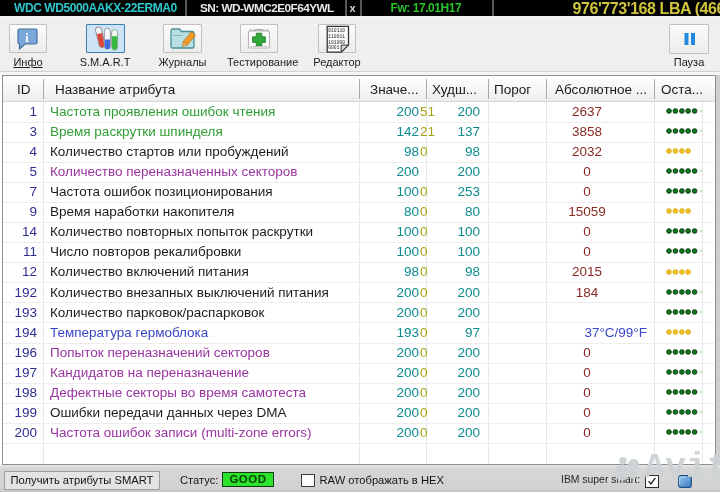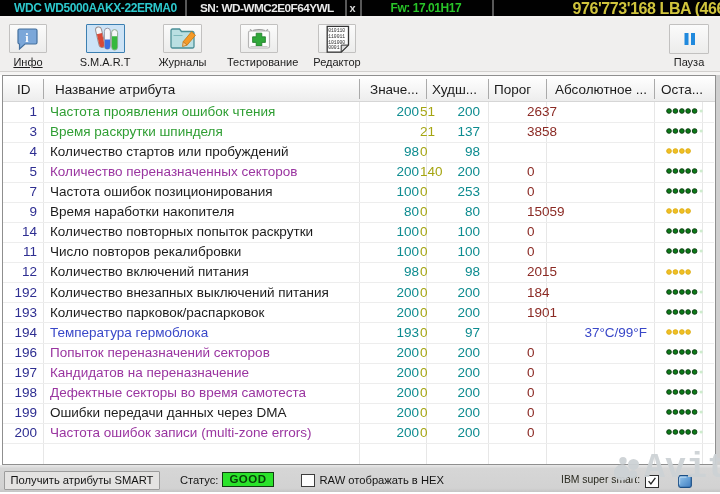--- a/index.html
+++ b/index.html
@@ -36,21 +36,21 @@
 .hvl { position:absolute; top:3px; height:20px; width:1px; background:#aaaaaa; }
 .vl { position:absolute; top:26px; bottom:0; width:1px; background:#e7e7e7; }
 .hl { position:absolute; left:0; width:711px; height:1px; background:#ededed; }
 .row { position:absolute; left:0; width:711px; height:20px; font-size:13.5px; }
 .row span { position:absolute; top:2.2px; white-space:nowrap; }
 .cid { left:0; width:34px; text-align:right; color:#2e2e91; }
 .nm  { left:47px; }
 .ng { color:#2f9e33; } .np { color:#9a35a0; } .nb { color:#3947c8; } .nk { color:#1c1c1c; }
 .val { color:#0c8b8f; text-align:right; }
 .olv { color:#a5a512; }
-.vm  { color:#8b2a24; text-align:left; }
+.vm  { color:#8b2a24; text-align:center; }
 .vb  { color:#3947c8; text-align:right; }
 .v1 { left:296px; width:120px; }
 .v2 { left:357px; width:120px; }
 .v3 { left:417px; width:120px; }
 .v4 { left:524px; width:120px; }
 .dots { position:absolute; left:662px; }
 
 
 #sbar { position:absolute; left:0; top:464.5px; width:720px; height:29.5px;
   background:linear-gradient(#e8e8e8 0%, #d6d6d6 12%, #d2d2d2 80%, #c3c3c3 95%, #a8a8a8 100%); }
@@ -203,51 +203,52 @@
         <circle cx="4.0" cy="10" r="2.35" fill="#0c7a18" stroke="#06380b" stroke-width="0.9"></circle>
         <circle cx="10.4" cy="10" r="2.35" fill="#0c7a18" stroke="#06380b" stroke-width="0.9"></circle>
         <circle cx="16.9" cy="10" r="2.35" fill="#0c7a18" stroke="#06380b" stroke-width="0.9"></circle>
         <circle cx="23.1" cy="10" r="2.35" fill="#0c7a18" stroke="#06380b" stroke-width="0.9"></circle>
         <circle cx="29.6" cy="10" r="2.35" fill="#0c7a18" stroke="#06380b" stroke-width="0.9"></circle>
         <circle cx="36.2" cy="10" r="1.6" fill="#cdeccd"></circle>
       </svg>
 <div class="row" style="top:45.68px">
  <span class="cid">3</span>
         <span class="nm ng">Время раскрутки шпинделя</span>
+ <span class="val v1">142</span>
         <span class="val v2">137</span>
         <span class="olv v3">21</span>
         <span class="vm v4">3858</span>
 </div>
 <svg class="dots" style="top:44.98px" width="42" height="20" viewBox="0 0 42 20">
         <circle cx="4.0" cy="10" r="2.35" fill="#0c7a18" stroke="#06380b" stroke-width="0.9"></circle>
         <circle cx="10.4" cy="10" r="2.35" fill="#0c7a18" stroke="#06380b" stroke-width="0.9"></circle>
         <circle cx="16.9" cy="10" r="2.35" fill="#0c7a18" stroke="#06380b" stroke-width="0.9"></circle>
         <circle cx="23.1" cy="10" r="2.35" fill="#0c7a18" stroke="#06380b" stroke-width="0.9"></circle>
         <circle cx="29.6" cy="10" r="2.35" fill="#0c7a18" stroke="#06380b" stroke-width="0.9"></circle>
         <circle cx="36.2" cy="10" r="1.6" fill="#cdeccd"></circle>
       </svg>
 <div class="row" style="top:65.76px">
  <span class="cid">4</span>
         <span class="nm nk">Количество стартов или пробуждений</span>
  <span class="val v1">98</span>
         <span class="val v2">98</span>
         <span class="olv v3">0</span>
+        <span class="vm v4">2032</span>
 </div>
 <svg class="dots" style="top:65.06px" width="42" height="20" viewBox="0 0 42 20">
         <circle cx="4.0" cy="10" r="2.35" fill="#f0bf24" stroke="#ddab10" stroke-width="0.9"></circle>
         <circle cx="10.4" cy="10" r="2.35" fill="#f0bf24" stroke="#ddab10" stroke-width="0.9"></circle>
         <circle cx="16.9" cy="10" r="2.35" fill="#f0bf24" stroke="#ddab10" stroke-width="0.9"></circle>
         <circle cx="23.1" cy="10" r="2.35" fill="#f0bf24" stroke="#ddab10" stroke-width="0.9"></circle>
       </svg>
 <div class="row" style="top:85.84px">
  <span class="cid">5</span>
         <span class="nm np">Количество переназначенных секторов</span>
  <span class="val v1">200</span>
         <span class="val v2">200</span>
-        <span class="olv v3">140</span>
         <span class="vm v4">0</span>
 </div>
 <svg class="dots" style="top:85.14px" width="42" height="20" viewBox="0 0 42 20">
         <circle cx="4.0" cy="10" r="2.35" fill="#0c7a18" stroke="#06380b" stroke-width="0.9"></circle>
         <circle cx="10.4" cy="10" r="2.35" fill="#0c7a18" stroke="#06380b" stroke-width="0.9"></circle>
         <circle cx="16.9" cy="10" r="2.35" fill="#0c7a18" stroke="#06380b" stroke-width="0.9"></circle>
         <circle cx="23.1" cy="10" r="2.35" fill="#0c7a18" stroke="#06380b" stroke-width="0.9"></circle>
         <circle cx="29.6" cy="10" r="2.35" fill="#0c7a18" stroke="#06380b" stroke-width="0.9"></circle>
         <circle cx="36.2" cy="10" r="1.6" fill="#cdeccd"></circle>
       </svg>
@@ -342,21 +343,20 @@
         <circle cx="23.1" cy="10" r="2.35" fill="#0c7a18" stroke="#06380b" stroke-width="0.9"></circle>
         <circle cx="29.6" cy="10" r="2.35" fill="#0c7a18" stroke="#06380b" stroke-width="0.9"></circle>
         <circle cx="36.2" cy="10" r="1.6" fill="#cdeccd"></circle>
       </svg>
 <div class="row" style="top:226.40px">
  <span class="cid">193</span>
         <span class="nm nk">Количество парковок/распарковок</span>
  <span class="val v1">200</span>
         <span class="val v2">200</span>
         <span class="olv v3">0</span>
-        <span class="vm v4">1901</span>
 </div>
 <svg class="dots" style="top:225.70px" width="42" height="20" viewBox="0 0 42 20">
         <circle cx="4.0" cy="10" r="2.35" fill="#0c7a18" stroke="#06380b" stroke-width="0.9"></circle>
         <circle cx="10.4" cy="10" r="2.35" fill="#0c7a18" stroke="#06380b" stroke-width="0.9"></circle>
         <circle cx="16.9" cy="10" r="2.35" fill="#0c7a18" stroke="#06380b" stroke-width="0.9"></circle>
         <circle cx="23.1" cy="10" r="2.35" fill="#0c7a18" stroke="#06380b" stroke-width="0.9"></circle>
         <circle cx="29.6" cy="10" r="2.35" fill="#0c7a18" stroke="#06380b" stroke-width="0.9"></circle>
         <circle cx="36.2" cy="10" r="1.6" fill="#cdeccd"></circle>
       </svg>
 <div class="row" style="top:246.48px">

